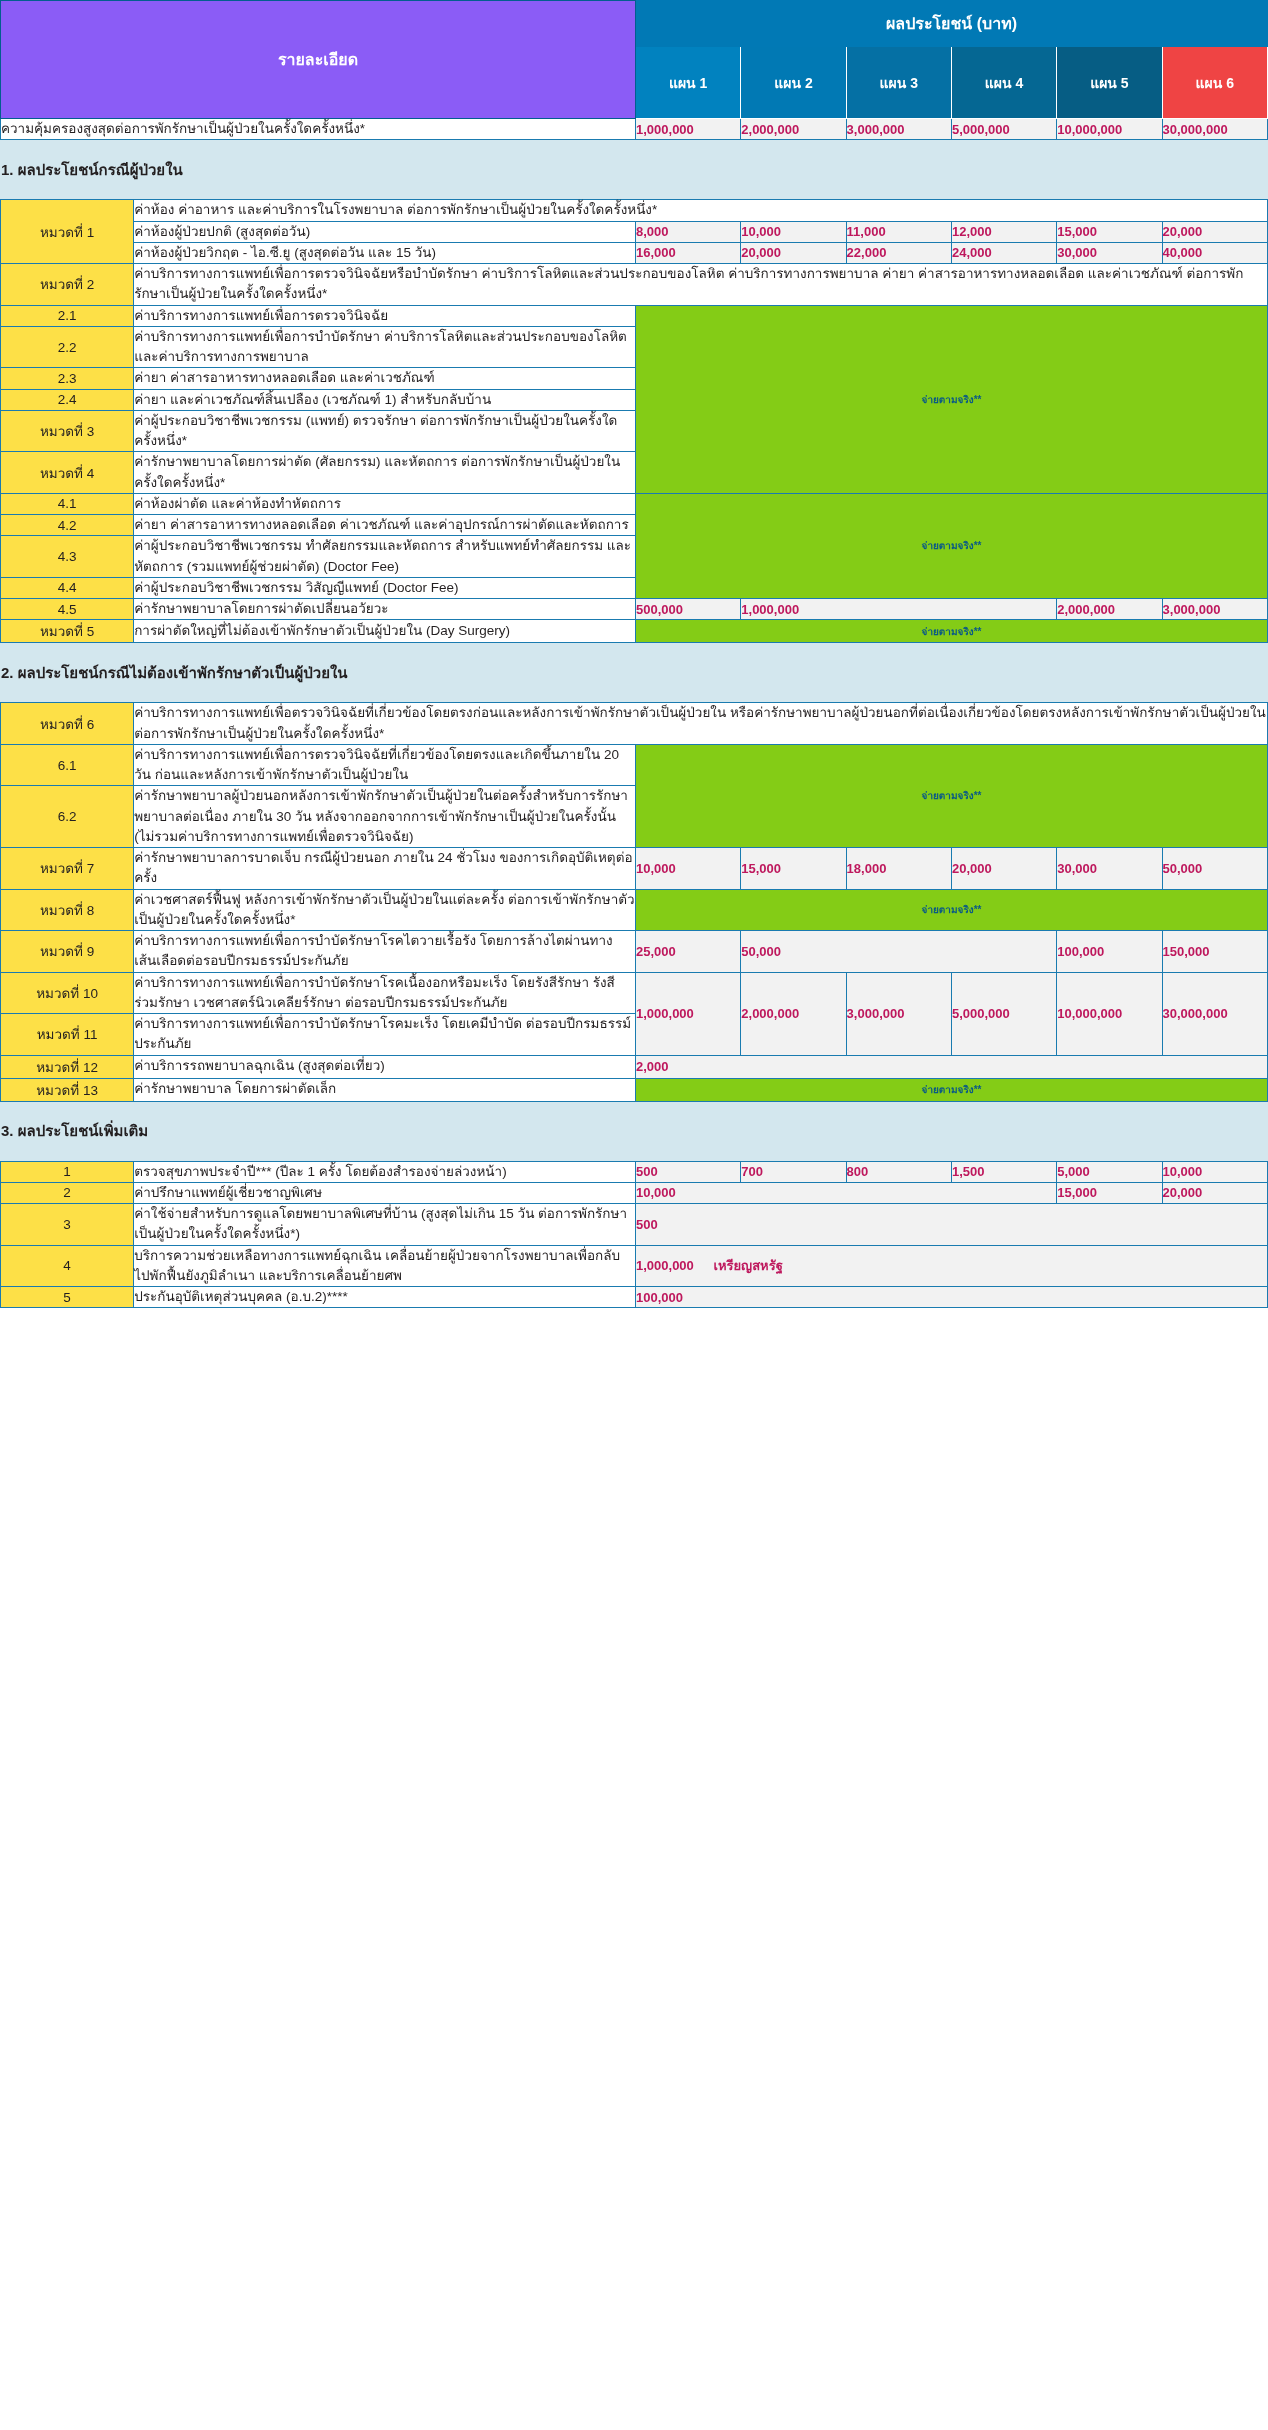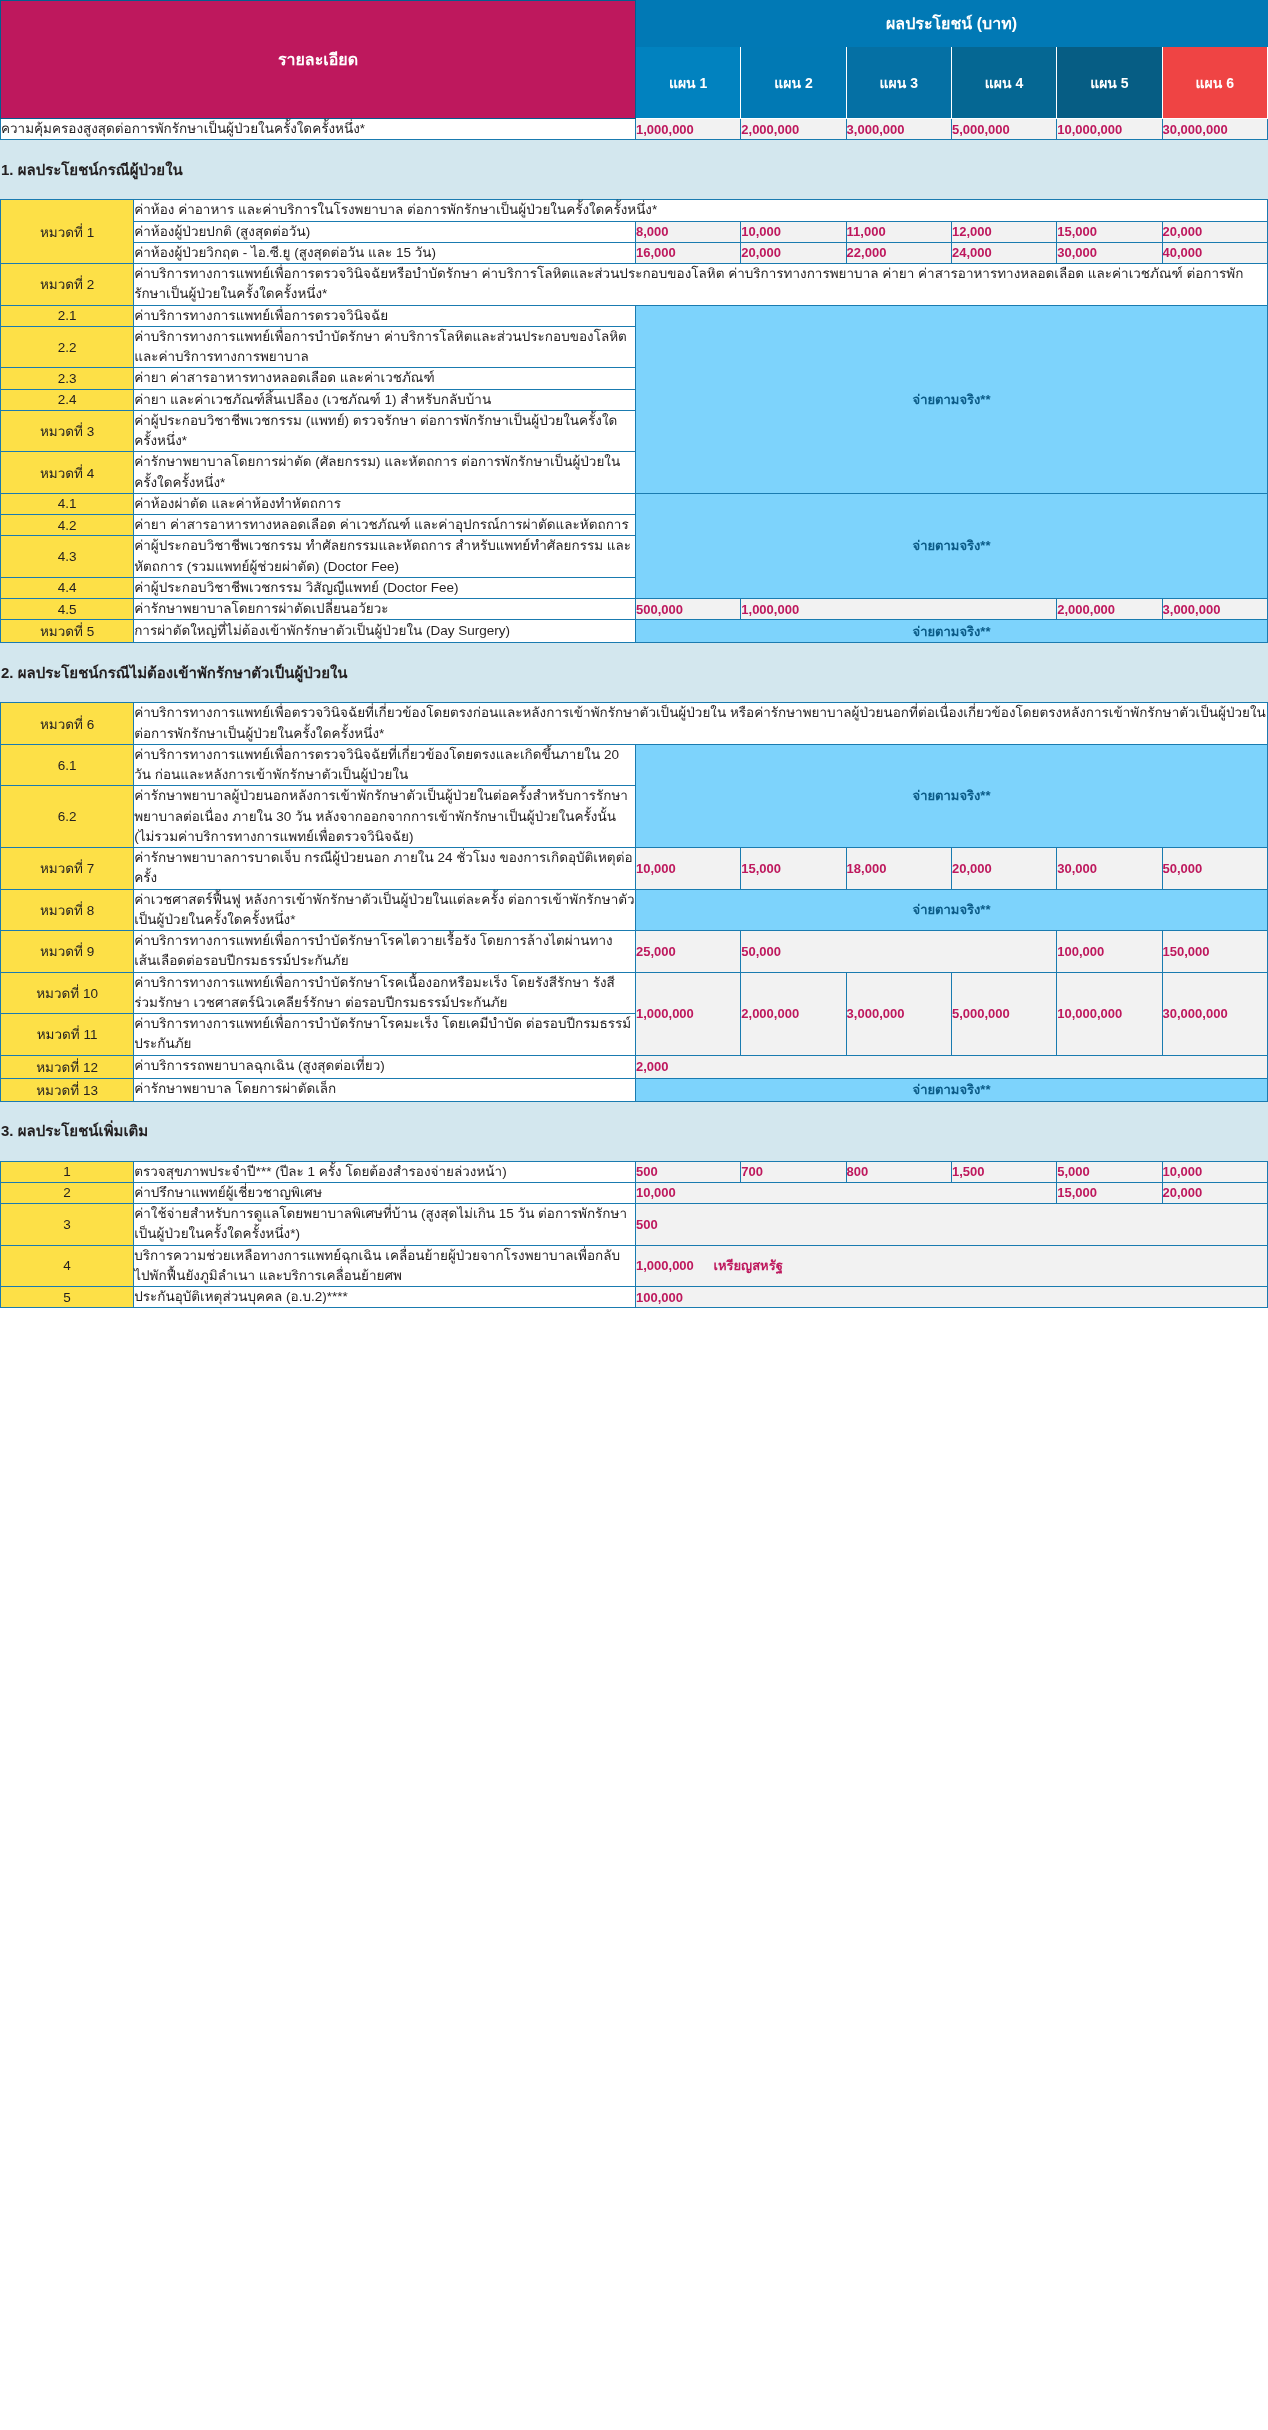--- a/index.html
+++ b/index.html
@@ -20,21 +20,21 @@
     table-layout: fixed;
   }
   table.benefits td, table.benefits th {
     border: 1px solid #1a7bb0;
     padding: 0;
     vertical-align: middle;
   }
 
   
   .hdr-detail {
-    background: #be185d;
+    background: #8b5cf6;
     color: #ffffff;
     font-size: 16px;
     font-weight: bold;
     text-align: center;
     height: 118px;
     border: 1px solid #035e8e !important;
   }
   .hdr-benefit {
     background: #0179b5;
     color: #ffffff;
@@ -91,24 +91,24 @@
   .val-cell {
     text-align: left;
     font-size: 13px;
     font-weight: bold;
     color: #be185d;
     background: #f2f2f2;
     padding: 8px 2px;
   }
   .val-actual {
     text-align: center;
-    font-size: 13px;
+    font-size: 10px;
     font-weight: bold;
     color: #0a5a86;
-    background: #7dd3fc;
+    background: #84cc16;
     padding: 8px 2px;
   }
   .usd-unit { font-weight: bold; padding-left: 16px; }
 </style>
 </head>
 <body>
 
 <div id="root">
 <table class="benefits">
   <colgroup>

